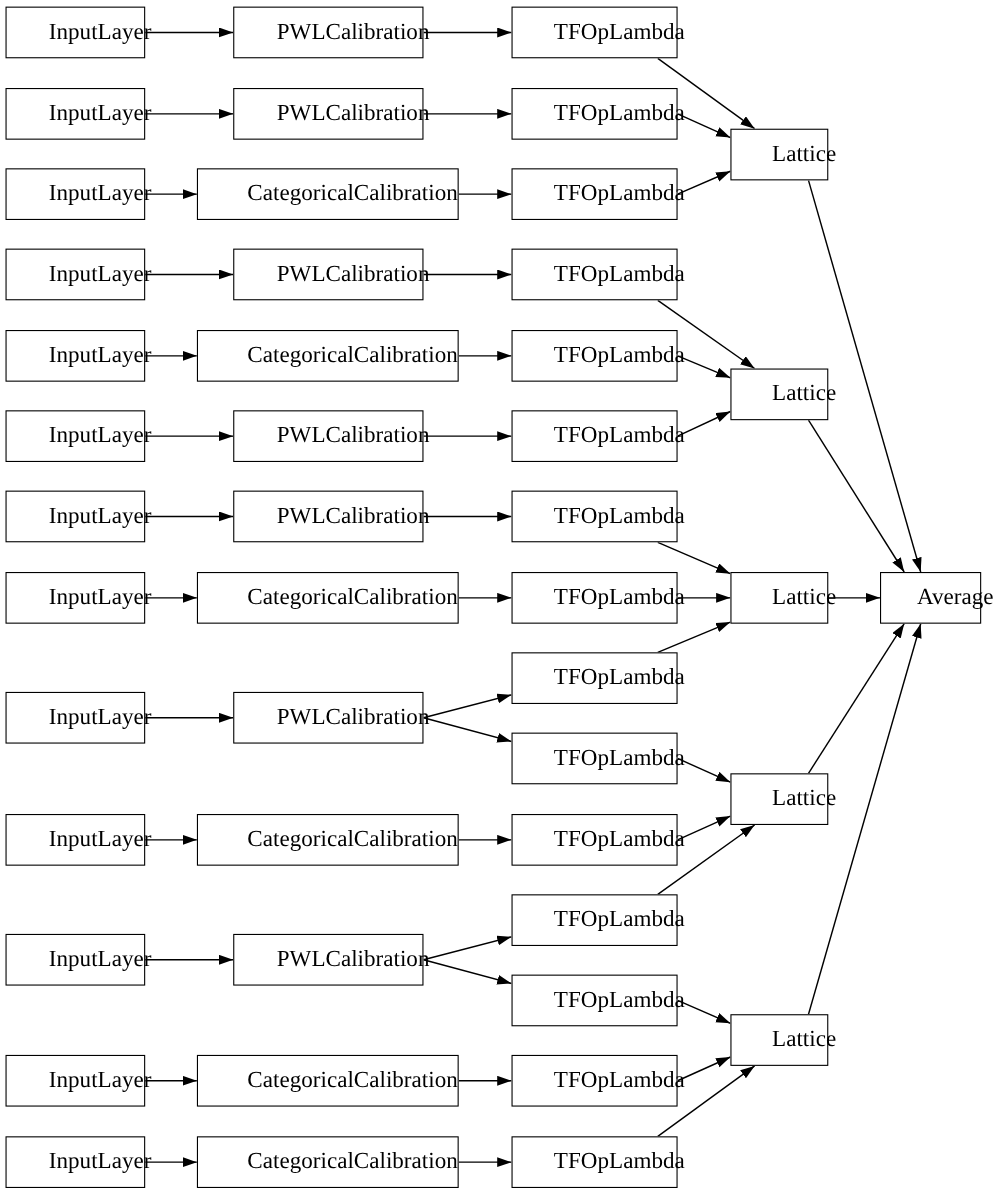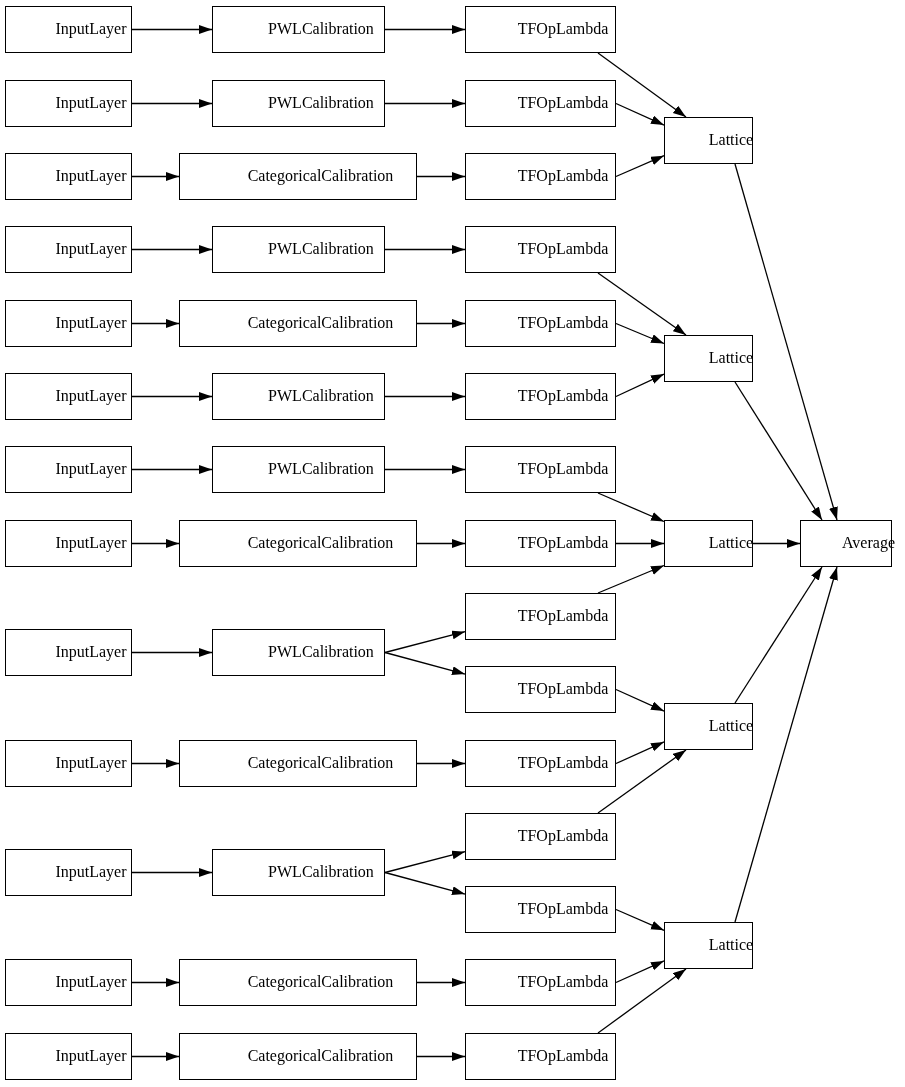--- a/index.html
+++ b/index.html
@@ -17,21 +17,21 @@
     width: 905px; height: 1087px;
   }
   .node {
     position: absolute;
     box-sizing: border-box;
     border: 1.4px solid #000000;
     background: #ffffff;
     display: flex;
     align-items: center;
     justify-content: center;
-    font-size: 16px;
+    font-size: 21px;
     color: #000000;
     white-space: nowrap;
     padding-left: 45px;
   }
   .node span { display: block; padding-bottom: 2px; }
 </style>
 </head>
 <body>
 
 <div class="canvas">

